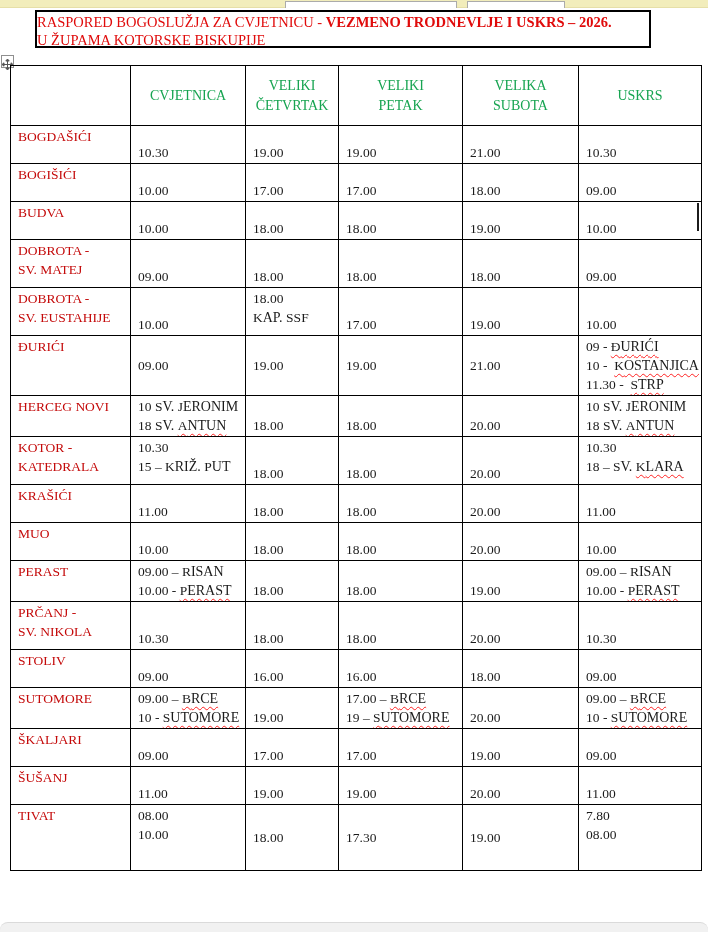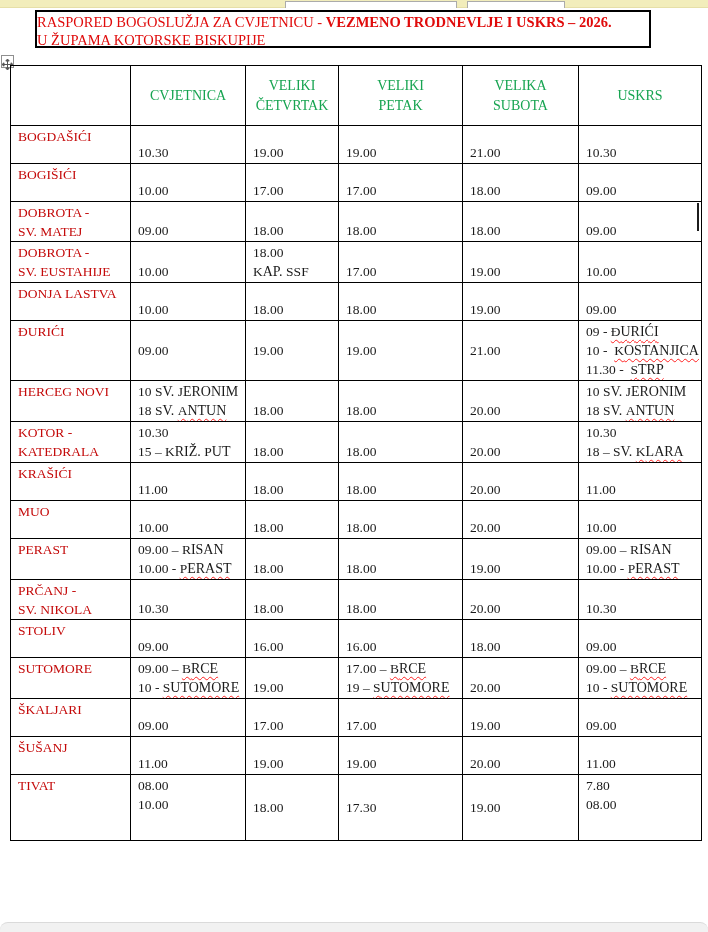--- a/index.html
+++ b/index.html
@@ -24,21 +24,21 @@
   .handle{position:absolute;left:1px;top:55px;width:13px;height:13px;border:1px solid #8f8f8f;background:#fff;box-sizing:border-box;}
   
   table{position:absolute;left:10px;top:65px;border-collapse:collapse;table-layout:fixed;}
   td,th{border:1.5px solid #000;overflow:hidden;box-sizing:border-box;}
   th{
     color:var(--header-green);font-weight:normal;font-size:14px;line-height:20px;
     text-align:center;vertical-align:middle;padding:0;
   }
   td.name{
     color:var(--parish-red);vertical-align:top;text-align:left;
-    font-size:13.5px;line-height:19px;padding:1px 2px 0 7px;white-space:pre;
+    font-size:13.5px;line-height:19px;padding:1px 2px 8px 7px;white-space:pre;
   }
   td.cell{padding:0 2px 1px 7px;color:#1b1b1b;}
   td.vbot{vertical-align:bottom;}
   td.vmid{vertical-align:middle;}
   td.vtop{vertical-align:top;padding-top:1px;}
   .cl{white-space:pre;font-size:13.5px;line-height:19px;}
   .sc{font-size:14px;}
   .wavy{
     text-decoration-line:underline;text-decoration-style:wavy;
     text-decoration-color:#ff2222;text-decoration-thickness:1px;text-underline-offset:2.5px;
@@ -140,20 +140,38 @@
           <div class="cl"><span>17.00</span></div>
         </td>
         <td class="cell vbot">
           <div class="cl"><span>18.00</span></div>
         </td>
         <td class="cell vbot">
           <div class="cl"><span>09.00</span></div>
         </td>
       </tr>
       <tr style="height: 38px;">
+        <td class="name"><div>BUDVA</div></td>
+        <td class="cell vbot">
+          <div class="cl"><span>10.00</span></div>
+        </td>
+        <td class="cell vbot">
+          <div class="cl"><span>18.00</span></div>
+        </td>
+        <td class="cell vbot">
+          <div class="cl"><span>18.00</span></div>
+        </td>
+        <td class="cell vbot">
+          <div class="cl"><span>19.00</span></div>
+        </td>
+        <td class="cell vbot">
+          <div class="cl"><span>10.00</span></div>
+        </td>
+      </tr>
+      <tr style="height: 38px;">
         <td class="name"><div>DOBROTA -</div><div>SV. MATEJ</div></td>
         <td class="cell vbot">
           <div class="cl"><span>09.00</span></div>
         </td>
         <td class="cell vbot">
           <div class="cl"><span>18.00</span></div>
         </td>
         <td class="cell vbot">
           <div class="cl"><span>18.00</span></div>
         </td>
@@ -174,38 +192,20 @@
           <div class="cl"><span>K</span><span class="sc">AP. </span><span>SSF</span></div>
         </td>
         <td class="cell vbot">
           <div class="cl"><span>17.00</span></div>
         </td>
         <td class="cell vbot">
           <div class="cl"><span>19.00</span></div>
         </td>
         <td class="cell vbot">
           <div class="cl"><span>10.00</span></div>
-        </td>
-      </tr>
-      <tr style="height: 38px;">
-        <td class="name"><div>DONJA LASTVA</div></td>
-        <td class="cell vbot">
-          <div class="cl"><span>10.00</span></div>
-        </td>
-        <td class="cell vbot">
-          <div class="cl"><span>18.00</span></div>
-        </td>
-        <td class="cell vbot">
-          <div class="cl"><span>18.00</span></div>
-        </td>
-        <td class="cell vbot">
-          <div class="cl"><span>19.00</span></div>
-        </td>
-        <td class="cell vbot">
-          <div class="cl"><span>09.00</span></div>
         </td>
       </tr>
       <tr style="height: 57px;">
         <td class="name"><div>ĐURIĆI</div></td>
         <td class="cell vmid">
           <div class="cl"><span>09.00</span></div>
         </td>
         <td class="cell vmid">
           <div class="cl"><span>19.00</span></div>
         </td>

